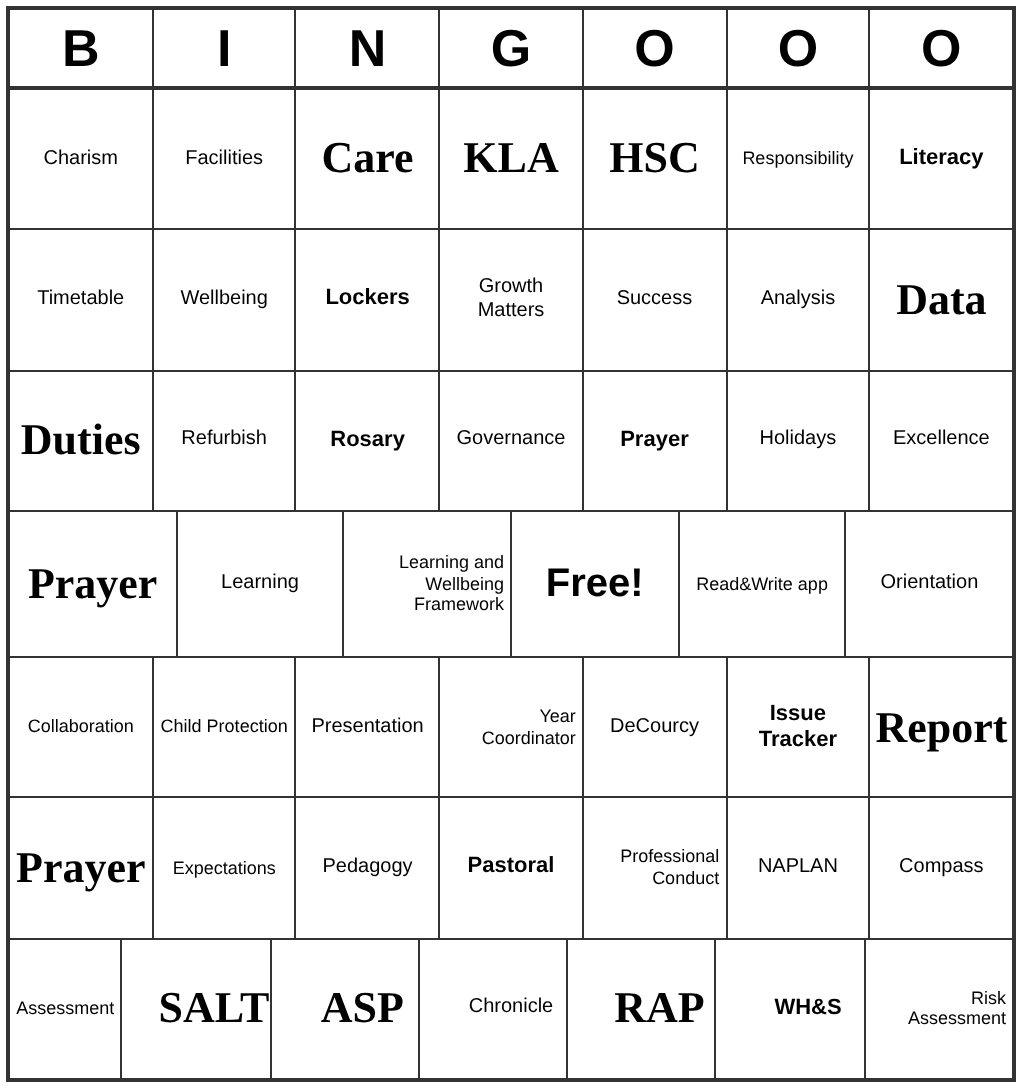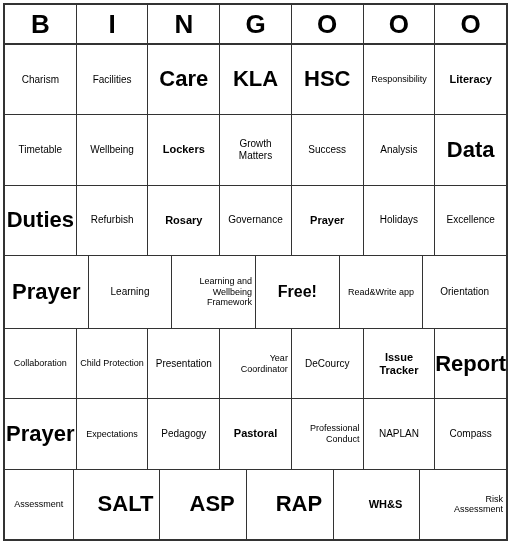--- a/index.html
+++ b/index.html
@@ -63,34 +63,35 @@
     }
     .bingo-cell:last-child {
       border-right: none;
     }
     .cell-text {
       line-height: 1.2;
     }
     .size-large {
       font-size: 22px;
       font-weight: bold;
+      font-family: Liberation Serif, serif;
     }
     .size-medium {
       font-size: 11px;
       font-weight: bold;
     }
     .size-small {
       font-size: 10px;
     }
     .size-xsmall {
       font-size: 9px;
       text-align: right;
     }
     .free-cell {
-      font-size: 16px;
+      font-size: 20px;
       font-weight: bold;
     }
   </style>
 </head>
 <body>
 
 <div class="bingo-card">
   <div class="bingo-header">
   <div class="header-cell">B</div>
       <div class="header-cell">I</div>
@@ -240,20 +241,23 @@
         <div class="bingo-cell">
           <span class="cell-text size-xsmall">Assessment</span>
         </div>
         <div class="bingo-cell">
           <span class="cell-text size-large">SALT</span>
         </div>
         <div class="bingo-cell">
           <span class="cell-text size-large">ASP</span>
         </div>
         <div class="bingo-cell">
+          <span class="cell-text size-small">Chronicle</span>
+        </div>
+        <div class="bingo-cell">
           <span class="cell-text size-large">RAP</span>
         </div>
         <div class="bingo-cell">
           <span class="cell-text size-medium">WH&amp;S</span>
         </div>
         <div class="bingo-cell">
           <span class="cell-text size-xsmall">Risk Assessment</span>
         </div>
       </div>
     </div>

